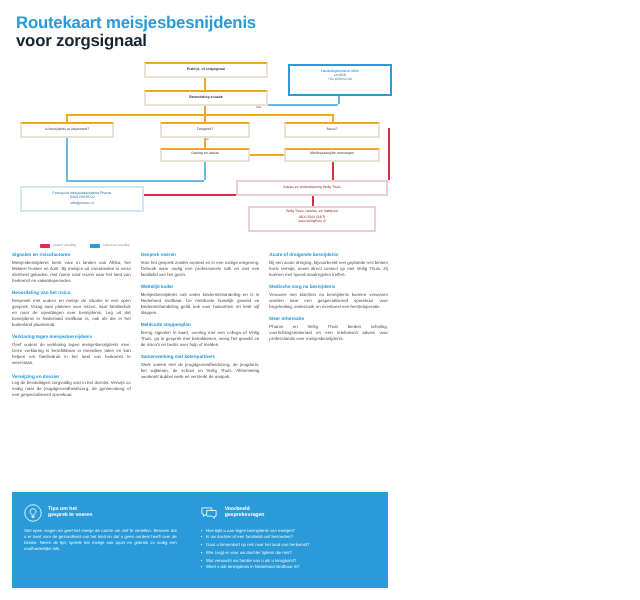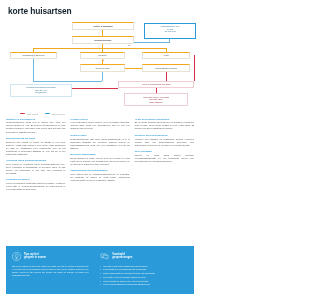--- a/index.html
+++ b/index.html
@@ -60,21 +60,22 @@
   .ul{margin:0;padding:0;list-style:none;}
   .ul li{font-size:2.15px;line-height:3.2px;color:#eaf6fd;padding-left:2.6px;position:relative;margin-bottom:.5px;}
   .ul li:before{content:"•";position:absolute;left:0;top:0;}
 </style>
 </head>
 <body>
 
 <div class="page">
 
   <div class="header">
-    <div class="title-2">korte huisartsen</div>
+    <div class="title-1">Routekaart meisjesbesnijdenis</div>
+    <div class="title-2">voor zorgsignaal</div>
   </div>
 
   <div class="flow">
 
     <div class="node bold" style="left:66px;top:0;width:62px;height:8px;">Praktijk- of zorgsignaal</div>
     <div class="ln" style="left:96px;top:8px;width:.5px;height:6px;"></div>
 
     <div class="node bold" style="left:66px;top:14px;width:62px;height:8px;">Beoordeling situatie</div>
 
     <div class="info" style="left:138px;top:1px;width:52px;height:16px;white-space:pre-line;">Handelingsnummer 0800

